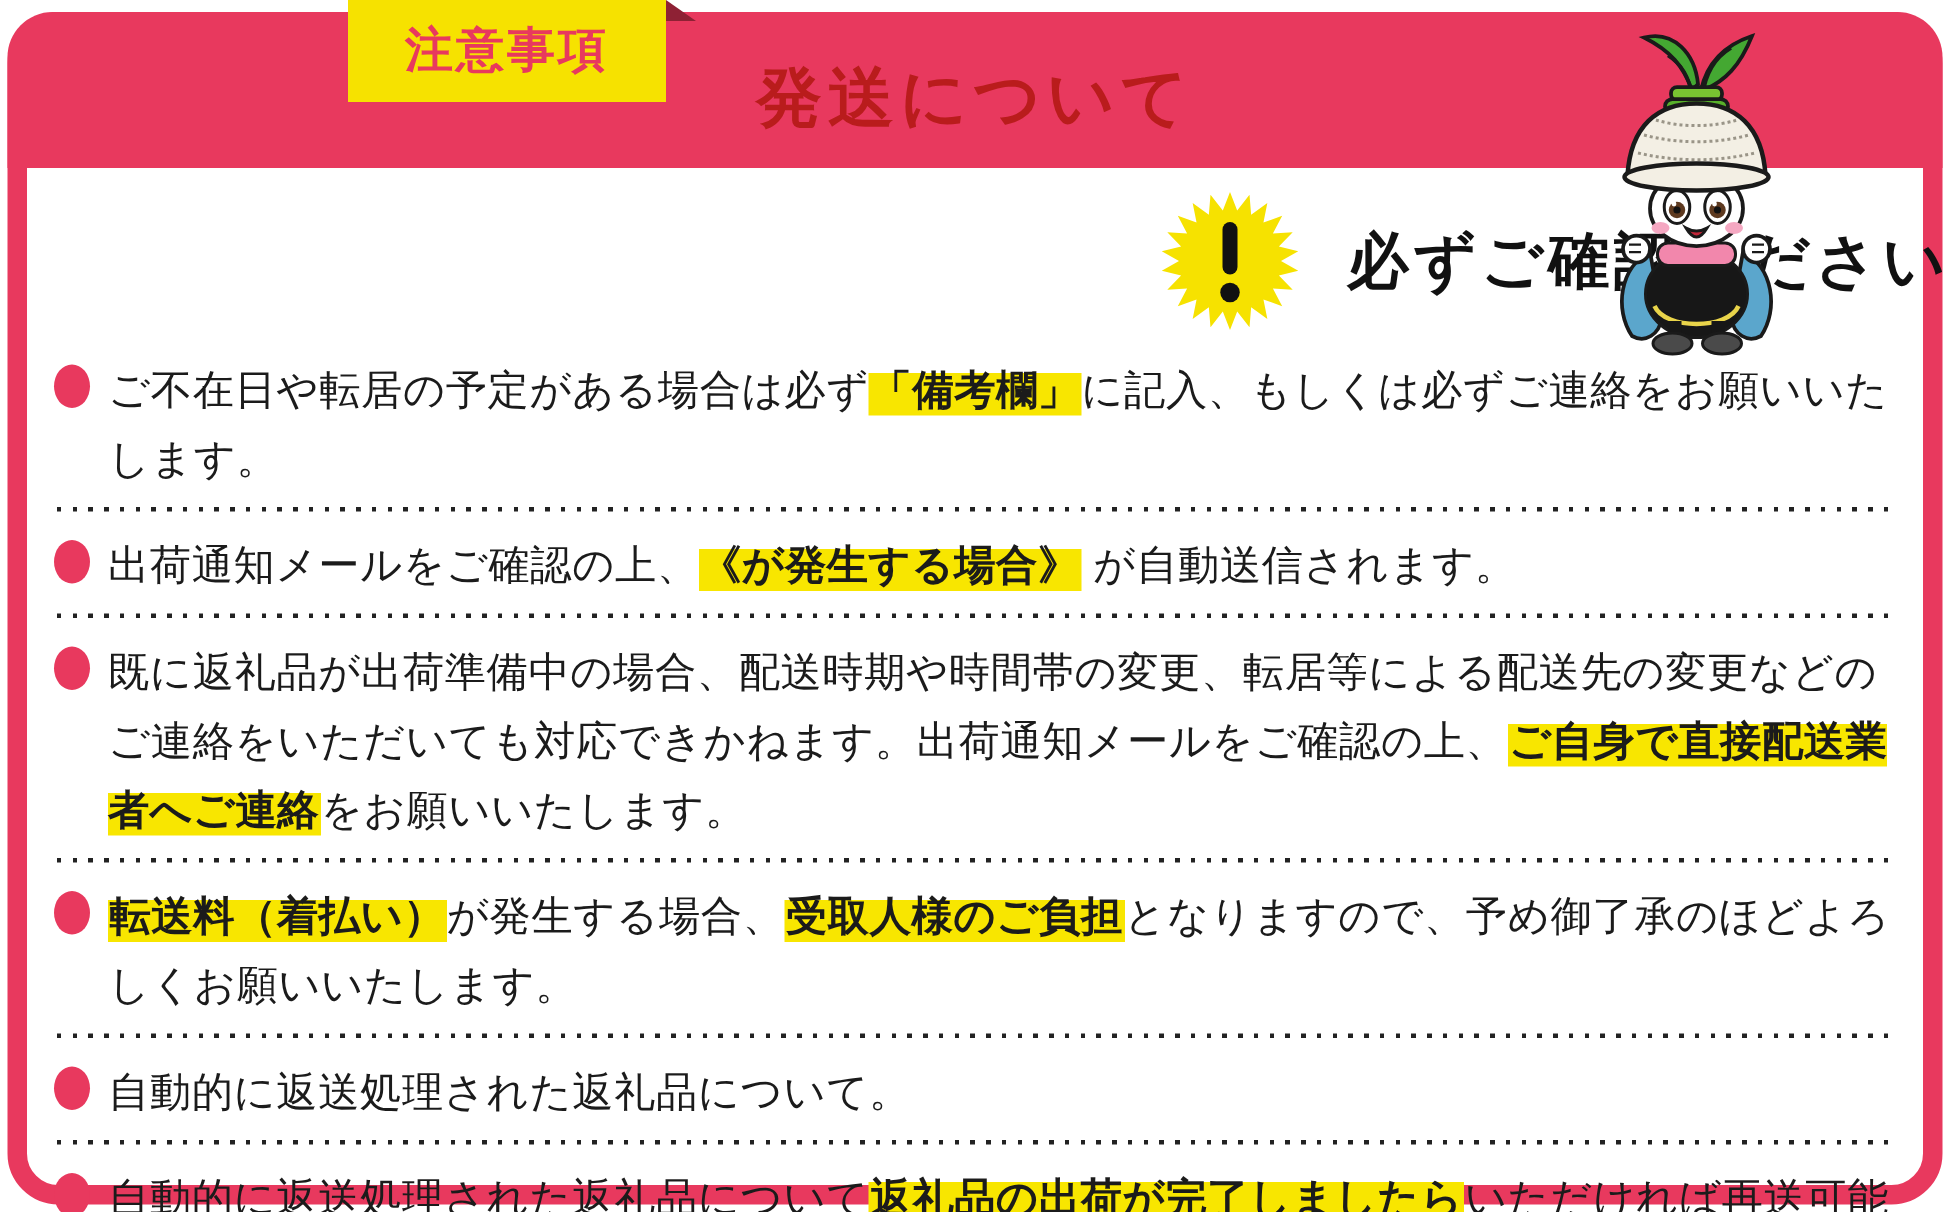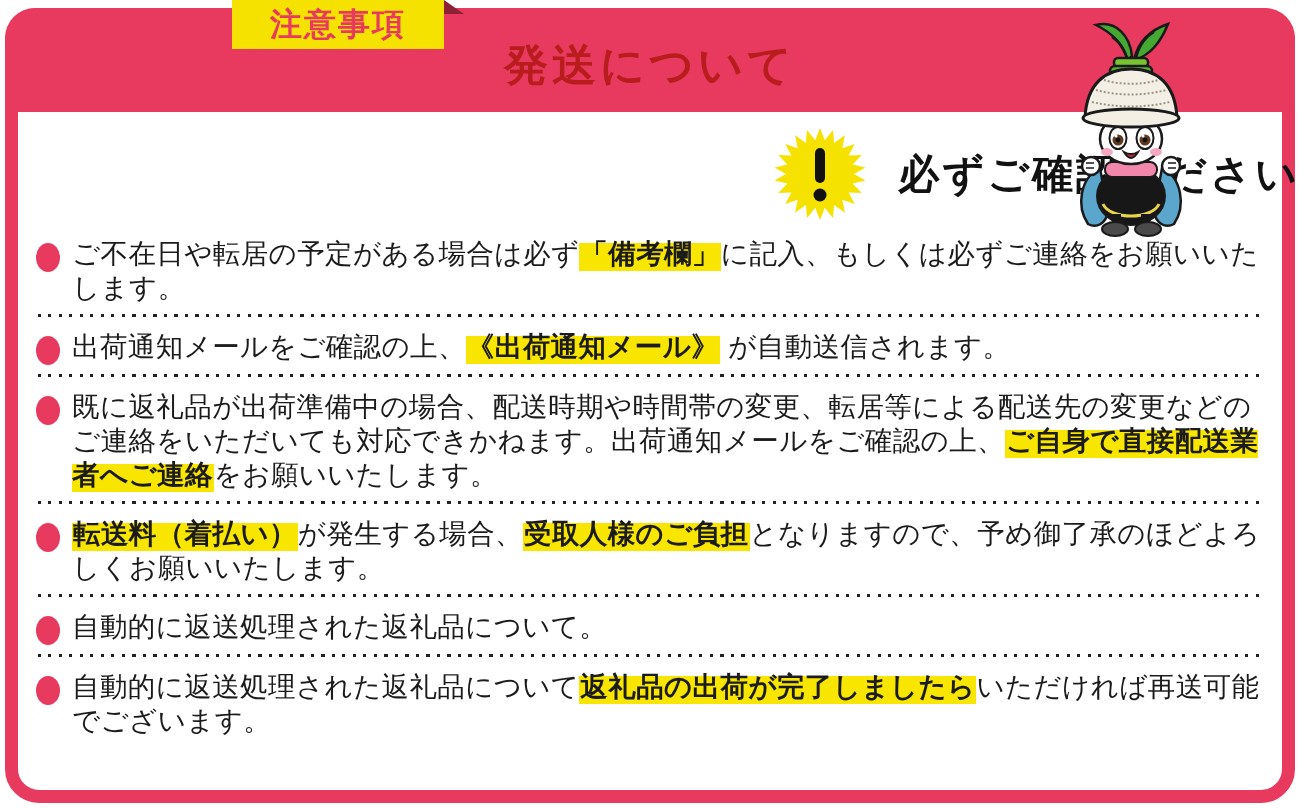--- a/index.html
+++ b/index.html
@@ -16,42 +16,42 @@
   }
   .frame{
     position:absolute;left:5px;right:5px;top:8px;bottom:5px;
     border:13px solid var(--accent);border-radius:34px;z-index:1;
   }
   .band{
     position:absolute;left:5px;right:5px;top:8px;height:104px;
     background:var(--accent);border-radius:30px 30px 0 0;z-index:2;
   }
   .badge{
-    position:absolute;left:232px;top:0;width:212px;height:49px;
+    position:absolute;left:232px;top:0;width:212px;height:68px;
     background:var(--badge-yellow);display:flex;align-items:center;justify-content:center;
     font-size:32px;font-weight:bold;color:var(--accent);letter-spacing:2px;z-index:4;
   }
   .fold{
     position:absolute;left:444px;top:0;width:20px;height:14px;background:var(--fold);
     clip-path:polygon(0 0,100% 100%,0 100%);z-index:4;
   }
   .title{
     position:absolute;top:36px;left:0;width:100%;text-align:center;
     color:#b91c1c;font-size:44px;font-weight:bold;letter-spacing:4px;z-index:3;
   }
   .mascot{position:absolute;left:1070px;top:10px;z-index:5;}
   .confirm{
     position:absolute;top:126px;left:0;width:100%;
     display:flex;justify-content:flex-end;align-items:center;gap:30px;z-index:2;
   }
   .confirm-heading{font-size:41px;font-weight:bold;color:#111;letter-spacing:3px;}
   .content{position:absolute;left:36px;right:32px;top:237px;z-index:2;}
   .note-row{display:flex;gap:12px;align-items:flex-start;}
   .bullet{flex:0 0 24px;width:24px;height:29px;border-radius:50%;background:var(--accent);margin-top:6px;}
-  .note-text{font-size:27.5px;line-height:34px;color:var(--ink);letter-spacing:0.4px;}
+  .note-text{font-size:27.5px;line-height:46px;color:var(--ink);letter-spacing:0.4px;}
   .hl{
     font-weight:bold;
     background:linear-gradient(to bottom,rgba(0,0,0,0) 15%,var(--hl-yellow) 15%);
     padding:0 1px 2px;
   }
   .sep{
     height:3px;margin:9px 2px 13px 2px;
     background:repeating-linear-gradient(90deg,#222 0 3px,transparent 3px 10.5px);
   }
 </style>
@@ -143,21 +143,21 @@
   </div>
 
   <div class="content">
       <div class="note-row">
         <span class="bullet"></span>
         <div class="note-text"><span>ご不在日や転居の予定がある場合は必ず</span><span class="hl">「備考欄」</span><span>に記入、もしくは必ずご連絡をお願いいたします。</span></div>
       </div>
       <div class="sep"></div>
       <div class="note-row">
         <span class="bullet"></span>
-        <div class="note-text"><span>出荷通知メールをご確認の上、</span><span class="hl">《出荷通知メール》</span><span> が自動送信されます。</span></div>
+        <div class="note-text"><span>出荷通知メールをご確認の上、</span><span class="hl">《が発生する場合》</span><span> が自動送信されます。</span></div>
       </div>
       <div class="sep"></div>
       <div class="note-row">
         <span class="bullet"></span>
         <div class="note-text"><span>既に返礼品が出荷準備中の場合、配送時期や時間帯の変更、転居等による配送先の変更などのご連絡をいただいても対応できかねます。出荷通知メールをご確認の上、</span><span class="hl">ご自身で直接配送業者へご連絡</span><span>をお願いいたします。</span></div>
       </div>
       <div class="sep"></div>
       <div class="note-row">
         <span class="bullet"></span>
         <div class="note-text"><span class="hl">転送料（着払い）</span><span>が発生する場合、</span><span class="hl">受取人様のご負担</span><span>となりますので、予め御了承のほどよろしくお願いいたします。</span></div>

